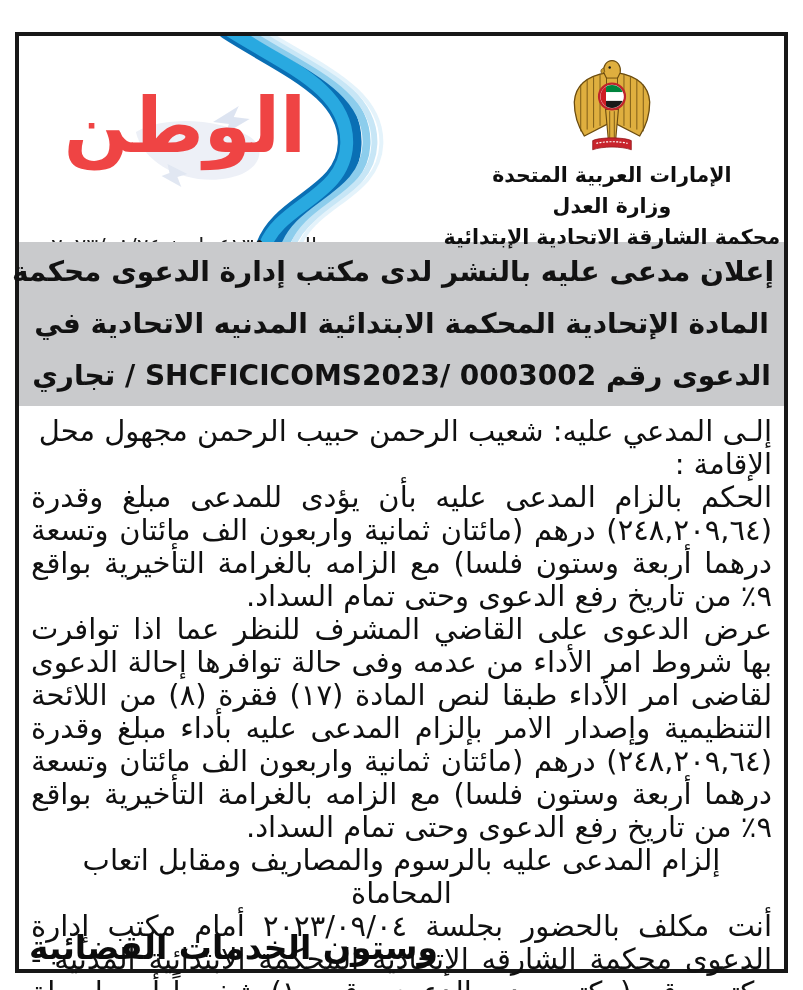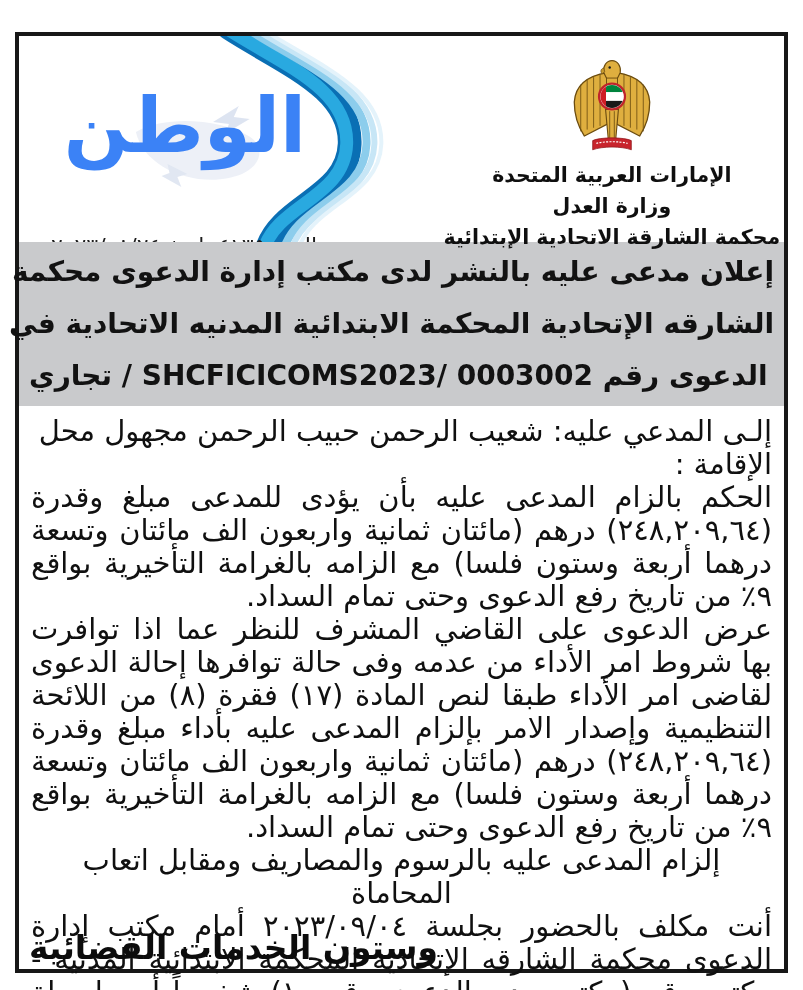--- a/index.html
+++ b/index.html
@@ -16,37 +16,37 @@
     background:#ffffff;
     box-sizing:border-box;
   }
   
   .header { position:relative; height:206px; display:flex; direction:ltr; }
   .logo-zone { position:relative; width:55%; height:100%; overflow:hidden; }
   .swoosh-svg { position:absolute; top:0; left:0; width:100%; height:100%; }
   .paper-name {
     position:absolute; top:52px; left:52px; width:235px;
     text-align:center; font-size:76px; font-weight:900;
-    color:#3b82f6; line-height:1; letter-spacing:-3px;
+    color:#ef4444; line-height:1; letter-spacing:-3px;
     direction:rtl;
   }
   .issue-line {
     position:absolute; top:166px; left:6px; width:318px;
     text-align:center; font-size:22px; color:#1d1d1d; direction:rtl;margin-top:32px;
   }
   .authority {
     width:45%; text-align:center; padding-top:23px;
     direction:rtl; box-sizing:border-box;
   }
   .authority .auth-line {
     font-weight:bold; font-size:20.5px; color:#0f0f0f; line-height:31px;
   }
   
   .title-band {
-    background:#c9cacc; text-align:left;
+    background:#c9cacc; text-align:center;
     padding:4px 10px; direction:rtl;
   }
   .title-line {
     font-size:28px; font-weight:900; color:#121212; line-height:52px;
     white-space:nowrap;
   }
   
   .body-text {
     direction:rtl; padding:9px 12px 0 12px;
     font-size:29px; line-height:33px; color:#101010;
@@ -132,21 +132,21 @@
         <path d="M33,91 C42,88.6 58,88.6 67,91" stroke="#ffffff" stroke-width="1.3" stroke-dasharray="2.2,1.4" fill="none"></path>
       </svg>
       <div class="auth-line">الإمارات العربية المتحدة</div>
       <div class="auth-line">وزارة العدل</div>
       <div class="auth-line">محكمة الشارقة الاتحادية الإبتدائية</div>
     </div>
   </div>
 
   <div class="title-band">
     <div class="title-line">إعلان مدعى عليه بالنشر لدى مكتب إدارة الدعوى محكمة</div>
-    <div class="title-line">الشارقه الإتحادية المحكمة الابتدائية المدنيه الاتحادية في</div>
+    <div class="title-line">المادة الإتحادية المحكمة الابتدائية المدنيه الاتحادية في</div>
     <div class="title-line">الدعوى رقم ‎SHCFICICOMS2023/ 0003002‎ / تجاري</div>
   </div>
 
   <div class="body-text">
     <div class="para right">إلـى المدعي عليه: شعيب الرحمن حبيب الرحمن مجهول محل الإقامة :</div>
     <div class="para">الحكم بالزام المدعى عليه بأن يؤدى للمدعى مبلغ وقدرة (٢٤٨,٢٠٩,٦٤) درهم (مائتان ثمانية واربعون الف مائتان وتسعة درهما أربعة وستون فلسا) مع الزامه بالغرامة التأخيرية بواقع ٩٪ من تاريخ رفع الدعوى وحتى تمام السداد.</div>
     <div class="para">عرض الدعوى على القاضي المشرف للنظر عما اذا توافرت بها شروط امر الأداء من عدمه وفى حالة توافرها إحالة الدعوى لقاضى امر الأداء طبقا لنص المادة (١٧) فقرة (٨) من اللائحة التنظيمية وإصدار الامر بإلزام المدعى عليه بأداء مبلغ وقدرة (٢٤٨,٢٠٩,٦٤) درهم (مائتان ثمانية واربعون الف مائتان وتسعة درهما أربعة وستون فلسا) مع الزامه بالغرامة التأخيرية بواقع ٩٪ من تاريخ رفع الدعوى وحتى تمام السداد.</div>
     <div class="para center">إلزام المدعى عليه بالرسوم والمصاريف ومقابل اتعاب المحاماة</div>
     <div class="para last-center">أنت مكلف بالحضور بجلسة ٢٠٢٣/٠٩/٠٤ أمام مكتب إدارة الدعوى محكمة الشارقه الإتحادية المحكمة الابتدائية المدنيه - مكتب رقم (مكتب مدير الدعوى رقم ١٠) شخصياً أو بواسطة وكيل معتمد ، وتقديم مذكرة جوابية على الدعوى مرفقا بها كافة المستندات وذلك خلال مدة لا تزيد على عشرة أيام من تاريخ النشر وذلك للنظر في الدعوى المذكور رقمها أعلاه - بوصفك مدعى عليه.</div>
   </div>

